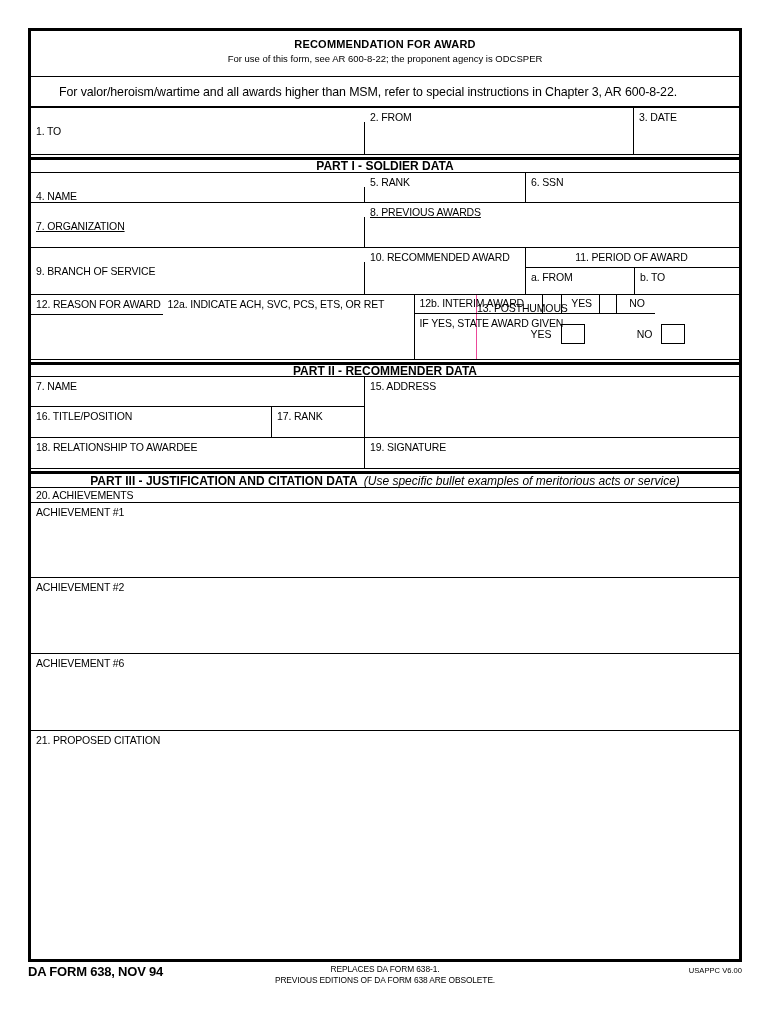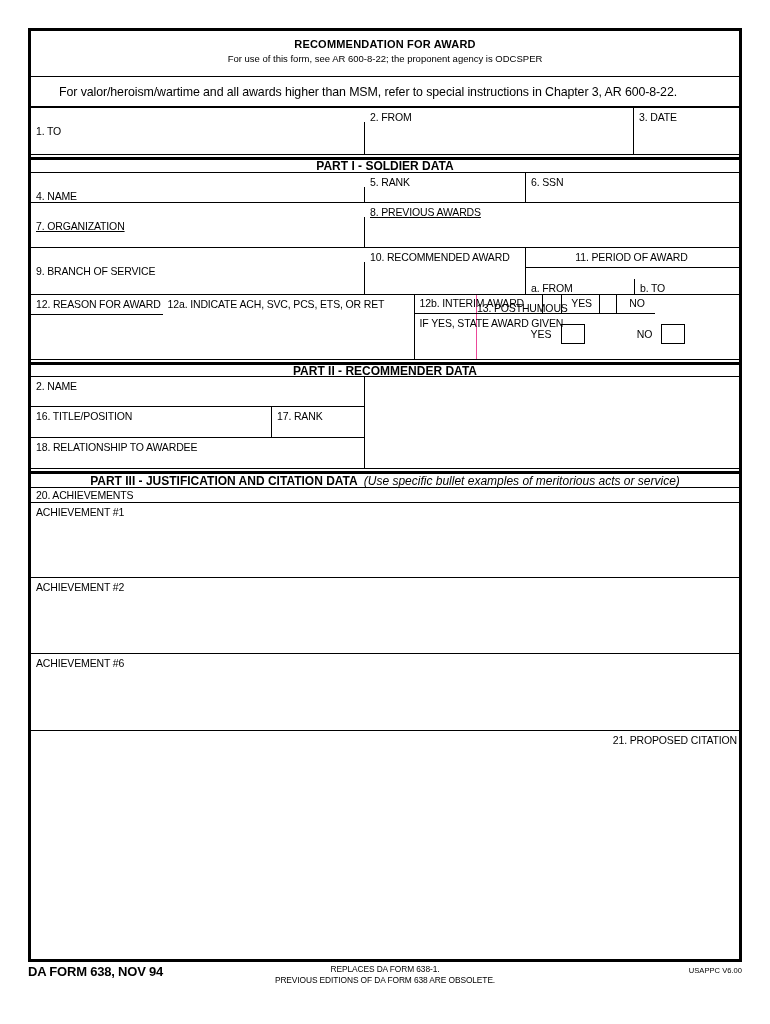--- a/index.html
+++ b/index.html
@@ -57,21 +57,21 @@
   .r78  { height: 45px; text-decoration: underline; }
   .r91011 { height: 47px; }
   .colA { width: 334px; margin-top: 14px; }
   .colB { width: 161px; }
   .colFlex { flex: 1; }
   .w-from { width: 269px; }
   
   .period { flex: 1; display: flex; flex-direction: column; }
   .period-head { height: 20px; border-bottom: 1px solid #000; text-align: center; }
   .period-head .label { padding-left: 0; }
-  .period-sub { flex: 1; display: flex; align-items: flex-end; }
+  .period-sub { flex: 1; display: flex; }
   .period-from { width: 109px; }
   
   .sec1213 { height: 65px; }
   .s12 { width: 446px; border-right: 1px solid #ec4899; display: flex; flex-direction: row; }
   .reason { height: 20px; border-bottom: 1px solid #000; }
   .s12-sub { flex: 1; display: flex; }
   .c12a { width: 252px; border-right: 1px solid #000; }
   .c12b { flex: 1; display: flex; flex-direction: column; }
   .interim-row { height: 19px; border-bottom: 1px solid #000; display: flex; }
   .interim-label { width: 128px; border-right: 1px solid #000; }
@@ -98,21 +98,21 @@
   .p2-right { flex: 1; display: flex; flex-direction: column; }
   .c15 { height: 61px; border-bottom: 1px solid #000; }
   .c19 { flex: 1; }
   
   .r20 { height: 15px; }
   .r20 .label { padding-top: 1px; }
   .ach1 { height: 75px; }
   .ach2 { height: 76px; }
   .ach3 { height: 77px; }
   .ach4 { height: 77px; }
-  .citation { flex: 1; border-bottom: none; text-align: right; }
+  .citation { flex: 1; border-bottom: none; }
   
   .footer {
     position: absolute;
     left: 28px; top: 964px;
     width: 714px;
     display: flex;
     align-items: flex-start;
   }
   .footer-left { flex: 1; font-size: 13px; font-weight: bold; letter-spacing: -0.2px; }
   .footer-center { flex: 1.2; text-align: center; font-size: 8.4px; line-height: 1.3; letter-spacing: -0.1px; }
@@ -233,32 +233,40 @@
         </div>
       </div>
     </div>
   </div>
 
   <div class="sec-header sh2">PART II - RECOMMENDER DATA</div>
 
   <div class="row part2">
     <div class="p2-left">
       <div class="cell c14">
-        <span class="label">2. NAME</span>
+        <span class="label">7. NAME</span>
       </div>
       <div class="p2-sub">
         <div class="cell c16">
           <span class="label">16. TITLE/POSITION</span>
         </div>
         <div class="cell c17">
           <span class="label">17. RANK</span>
         </div>
       </div>
       <div class="cell c18">
         <span class="label">18. RELATIONSHIP TO AWARDEE</span>
+      </div>
+    </div>
+    <div class="p2-right">
+      <div class="cell c15">
+        <span class="label">15. ADDRESS</span>
+      </div>
+      <div class="cell c19">
+        <span class="label">19. SIGNATURE</span>
       </div>
     </div>
   </div>
 
   <div class="sec-header sh3">
     <span>PART III - JUSTIFICATION AND CITATION DATA</span>
     <span class="note">(Use specific bullet examples of meritorious acts or service)</span>
   </div>
 
   <div class="row r20">

